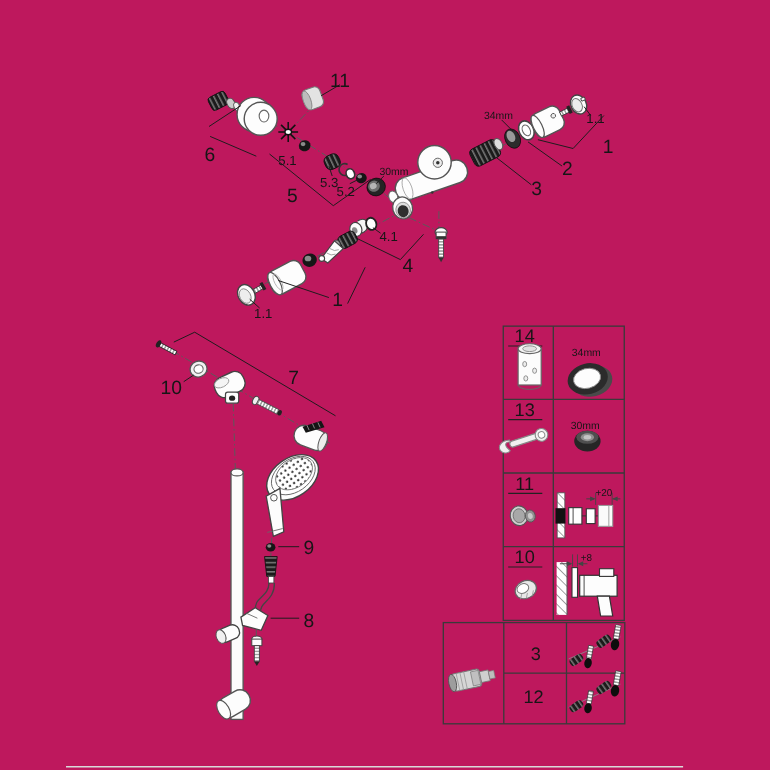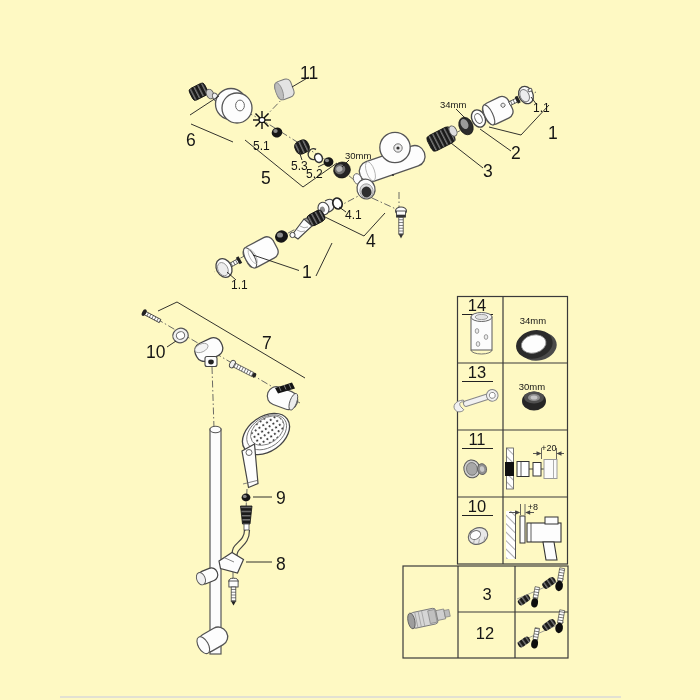--- a/index.html
+++ b/index.html
@@ -1,16 +1,16 @@
 <!DOCTYPE html>
 <html><head>
 <meta charset="utf-8">
 <style>
   html,body{margin:0;padding:0;background:#fff;}
-  .stage{position:relative;width:700px;height:700px;background:#fef9c3;overflow:hidden;
+  .stage{position:relative;width:700px;height:700px;background:#be185d;overflow:hidden;
          font-family:"Liberation Sans",sans-serif;}
   svg{display:block;}
   text{fill:#161616;font-family:"Liberation Sans",sans-serif;}
   .lbl{font-size:17.5px;}
   .sub{font-size:12px;}
   .mm{font-size:9.5px;}
   .tnum{font-size:16.5px;}
   .dim{font-size:9px;}
   .leader{stroke:#1c1c1c;stroke-width:0.9;fill:none;}
   .axis{stroke:#5a5a5a;stroke-width:0.9;fill:none;stroke-dasharray:7 2.5 1.5 2.5;}

